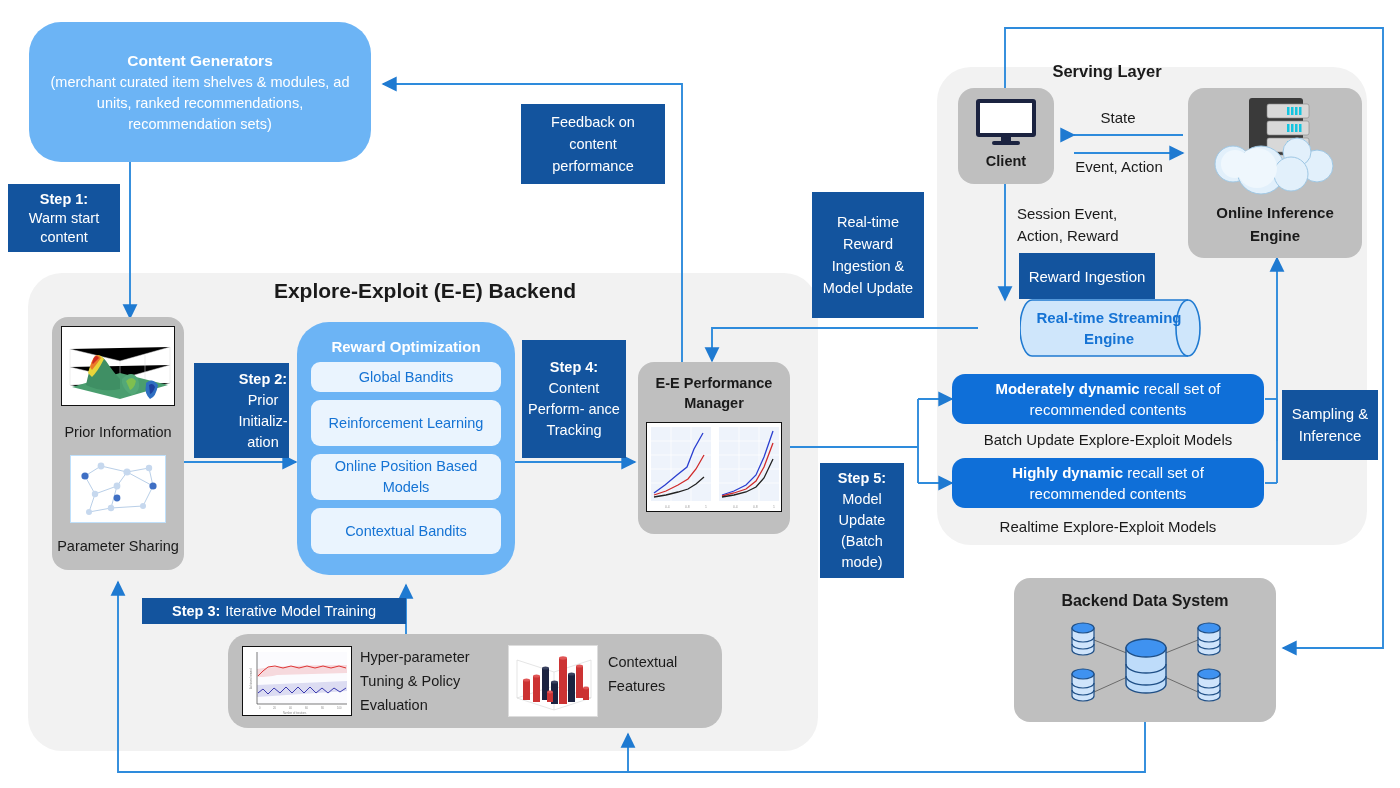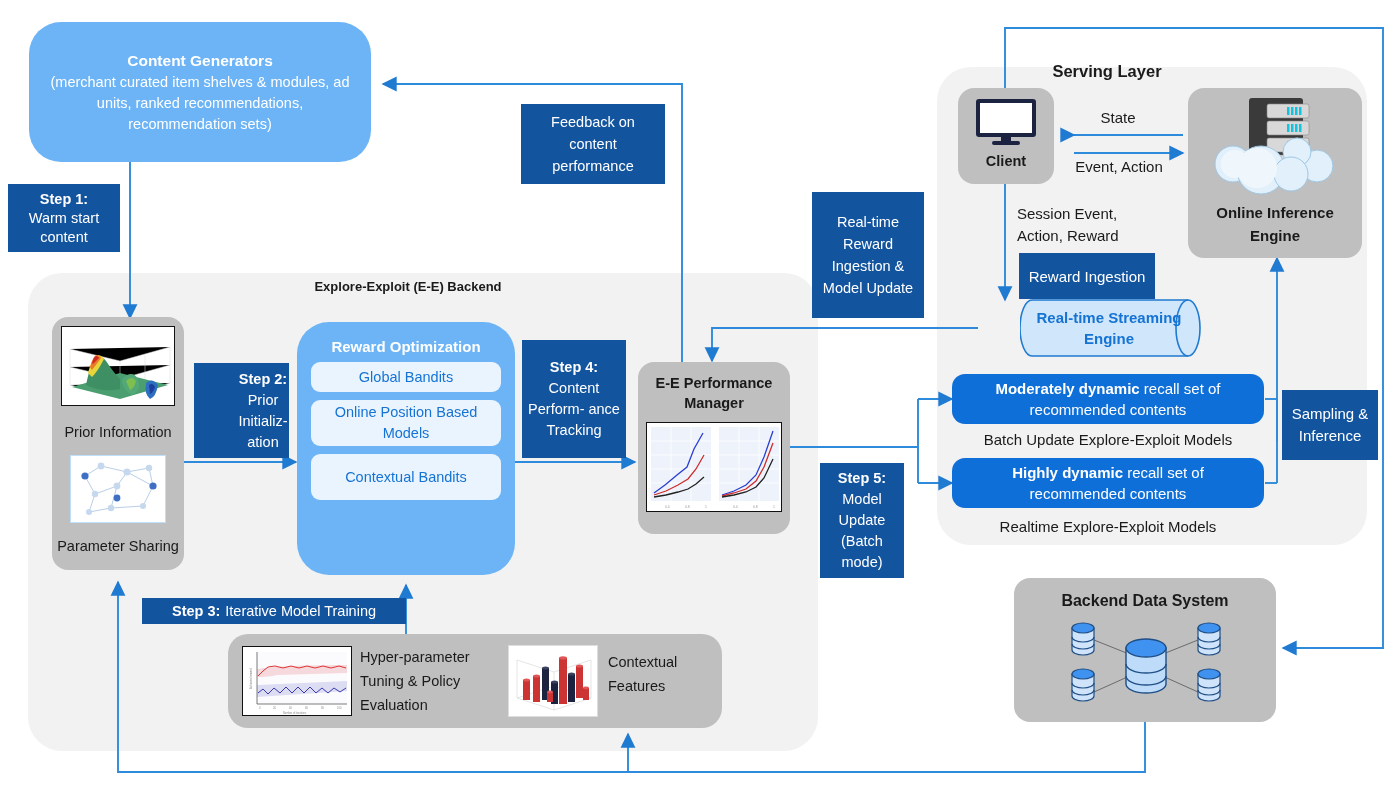--- a/index.html
+++ b/index.html
@@ -87,21 +87,21 @@
   <div class="abs lightblue col" style="left:29px;top:22px;width:342px;height:140px;padding:6px 14px;">
     <div class="t-title" style="font-size:15.5px;line-height:22px;">Content Generators</div>
     <div style="font-size:14.5px;line-height:21px;">(merchant curated item shelves &amp; modules, ad units, ranked recommendations, recommendation sets)</div>
   </div>
 
   <div class="abs darkblue col" style="left:8px;top:184px;width:112px;height:68px;">
     <div class="t-title" style="font-size:14.5px;line-height:19px;">Step 1:</div>
     <div style="font-size:14.5px;line-height:19px;">Warm start content</div>
   </div>
 
-  <div class="abs t-title" style="left:228px;top:279px;width:360px;text-align:center;font-size:13px;">Explore-Exploit (E-E) Backend</div>
+  <div class="abs t-title" style="left:245px;top:279px;width:360px;text-align:center;font-size:21px;">Explore-Exploit (E-E) Backend</div>
 
   <div class="abs greybox" style="left:52px;top:317px;width:132px;height:253px;"></div>
   <div class="abs thumb" style="left:61px;top:326px;width:114px;height:80px;overflow:hidden;">
     <svg viewBox="0 0 114 80" width="114" height="80">
       <rect width="114" height="80" fill="#fff"></rect>
       <g stroke="#d8d8d8" stroke-width="0.5">
         <path d="M8,58 L58,70 L108,56 M8,40 L58,52 L108,38 M8,22 L58,34 L108,20"></path>
         <path d="M8,22 L8,58 M33,28 L33,64 M58,34 L58,70 M83,28 L83,64 M108,20 L108,56"></path>
       </g>
       <path d="M10,60 L58,72 L106,58 L58,46 Z" fill="#4a9e6f"></path>
@@ -146,20 +146,21 @@
   </div>
 
   <div class="abs darkblue col" style="left:194px;top:363px;width:95px;height:95px;padding-left:43px;">
     <div class="t-title" style="font-size:14.5px;line-height:21px;">Step 2:</div>
     <div style="font-size:14.5px;line-height:21px;">Prior Initializ- ation</div>
   </div>
 
   <div class="abs lightblue" style="left:297px;top:322px;width:218px;height:253px;padding:8px 14px;">
     <div class="t-title ctr" style="font-size:15px;height:32px;">Reward Optimization</div>
     <div class="chip ctr" style="height:30px;margin-bottom:8px;font-size:14.5px;">Global Bandits</div>
+    <div class="chip ctr" style="height:46px;margin-bottom:8px;font-size:14.5px;line-height:21px;">Reinforcement Learning</div>
     <div class="chip ctr" style="height:46px;margin-bottom:8px;font-size:14.5px;line-height:21px;">Online Position Based Models</div>
     <div class="chip ctr" style="height:46px;font-size:14.5px;line-height:21px;">Contextual Bandits</div>
   </div>
 
   <div class="abs darkblue col" style="left:522px;top:340px;width:104px;height:118px;">
     <div class="t-title" style="font-size:14.5px;line-height:21px;">Step 4:</div>
     <div style="font-size:14.5px;line-height:21px;">Content Perform- ance Tracking</div>
   </div>
 
   <div class="abs darkblue ctr" style="left:521px;top:104px;width:144px;height:80px;font-size:14.5px;line-height:22px;padding:0 8px;">Feedback on content performance</div>

